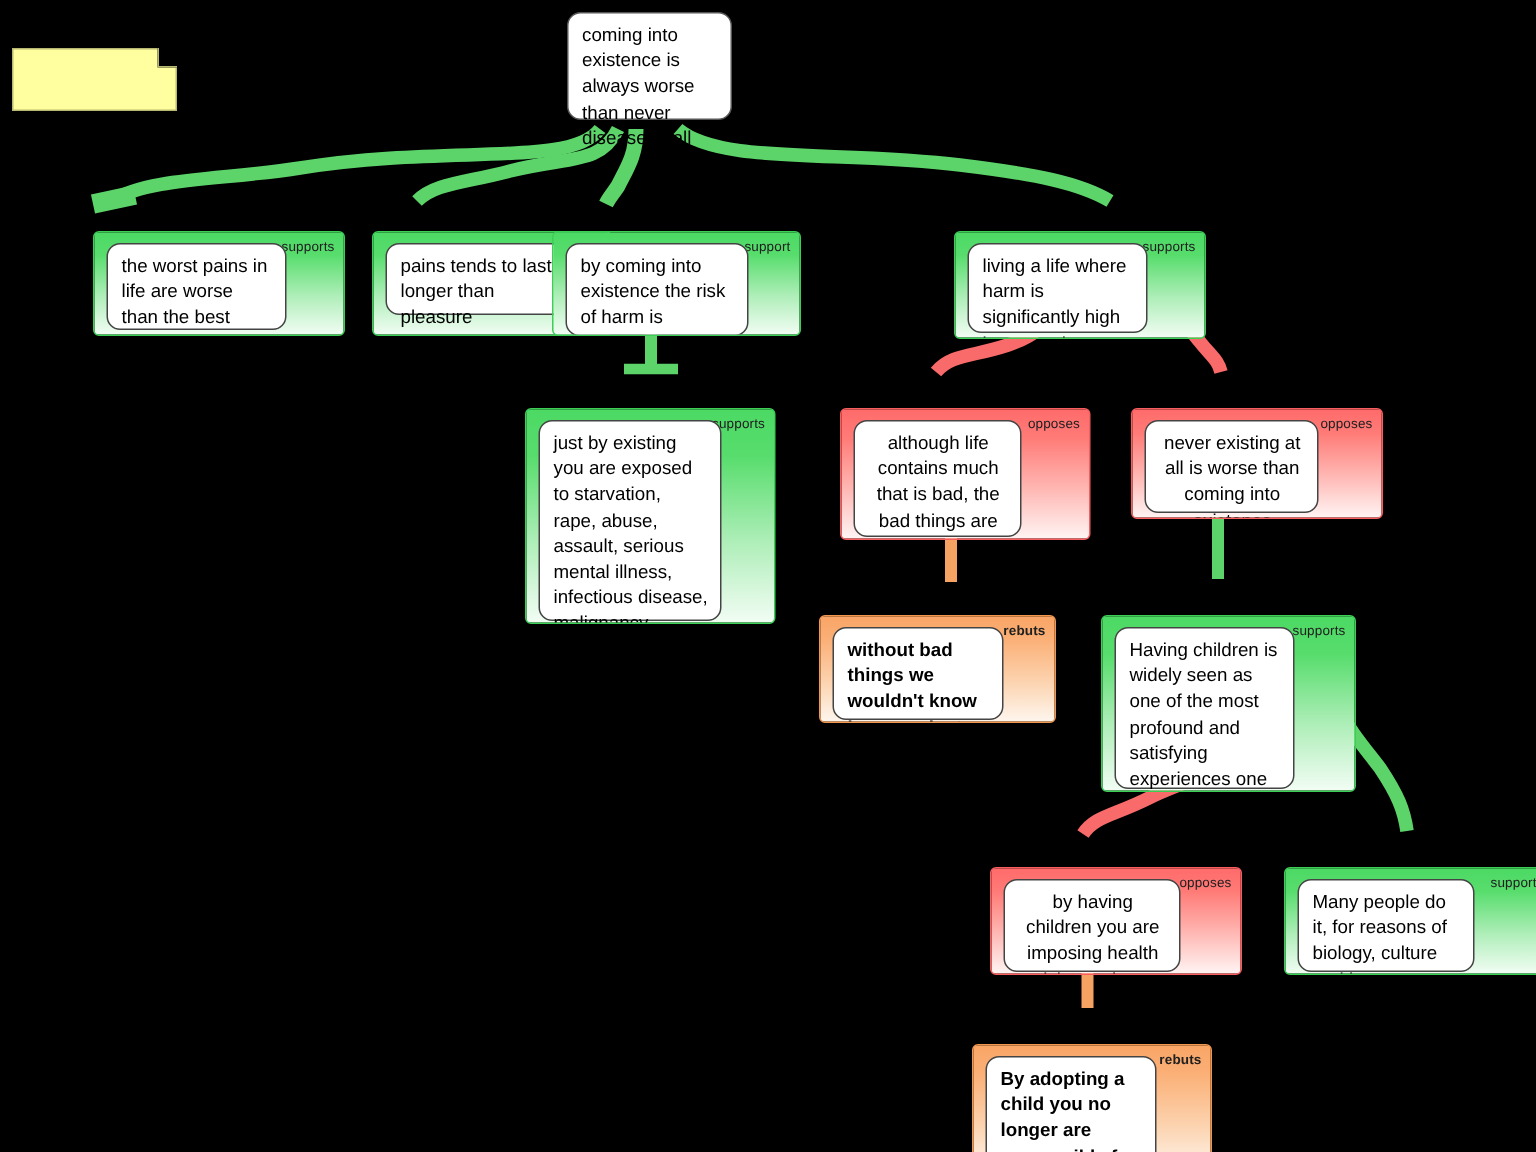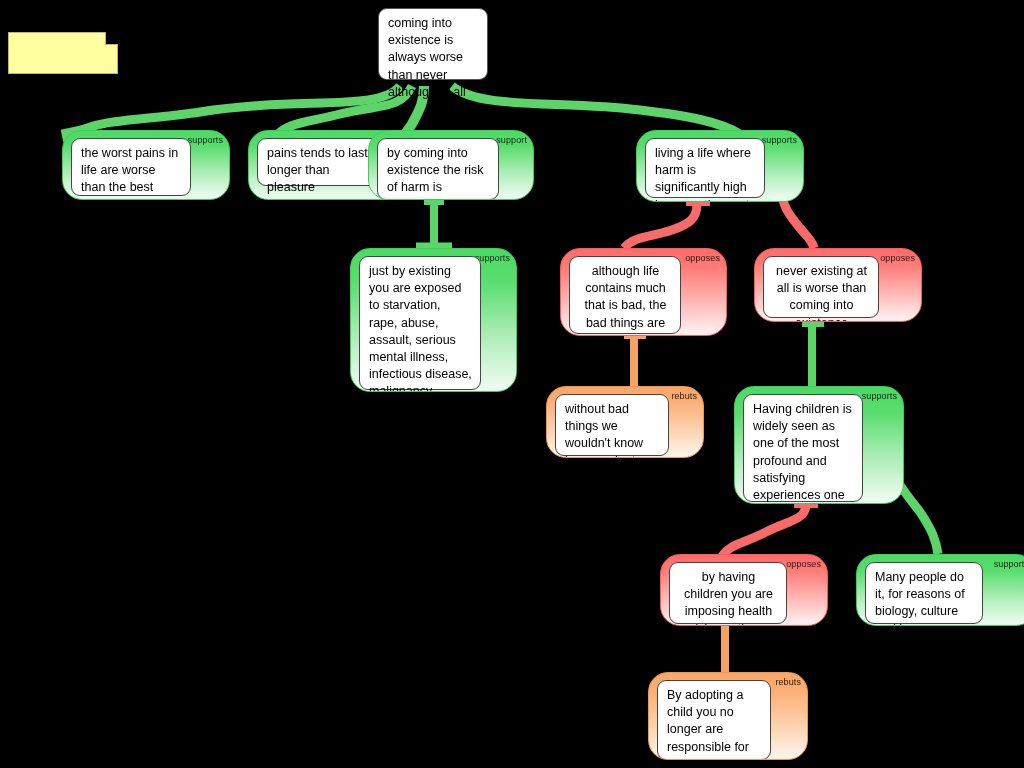--- a/index.html
+++ b/index.html
@@ -40,35 +40,37 @@
     height: 12px;
     background: #000000;
     border-left: 1px solid #b8b870;
     border-bottom: 1px solid #b8b870;
   }
 
   
   .card {
     position: absolute;
     box-sizing: border-box;
-    border-radius: 20px;
+    border-radius: 4px;
     overflow: hidden;
+    margin-top: 24px;
   }
   .card.supports {
     background: linear-gradient(to bottom, #4cd964 0%, #58dd6d 22%, #aeeeb8 62%, #f2fdf4 100%);
     border: 1px solid #3ccf56;
   }
   .card.opposes {
     background: linear-gradient(to bottom, #ff6b6b 0%, #ff7b77 22%, #ffb8b4 62%, #fff4f3 100%);
     border: 1px solid #f95d5d;
     text-align: center;
   }
   .card.rebuts {
     background: linear-gradient(to bottom, #f9a566 0%, #fbb077 22%, #fcd3af 62%, #fef6ee 100%);
     border: 1px solid #f2974f;
+    font-weight: bold;
   }
 
   .card-label {
     position: absolute;
     top: 4px;
     right: 6px;
     font-size: 9px;
     line-height: 11px;
     color: #202020;
     white-space: nowrap;
@@ -146,21 +148,21 @@
 
     </g>
   </svg>
 
   <div class="note" style="left:8px; top:32px; width:110px; height:42px;">
     <div class="note-fold"></div>
     <div style="padding:4px 6px; font-size:12px; color:#333;"></div>
   </div>
 
   <div class="root-box" style="left:378px; top:8px; width:110px; height:72px;">
-    <span>coming into existence is always worse than never although at all</span>
+    <span>coming into existence is always worse than never disease at all</span>
   </div>
 
   <div class="card supports" style="left:62px; top:130px; width:168px; height:70px;">
     <div class="card-label">supports</div>
     <div class="textbox" style="width:120px; height:58px;">
       <span>the worst pains in life are worse than the best pleasures are good.</span>
     </div>
   </div>
 
   <div class="card supports" style="left:248px; top:130px; width:160px; height:70px;">

